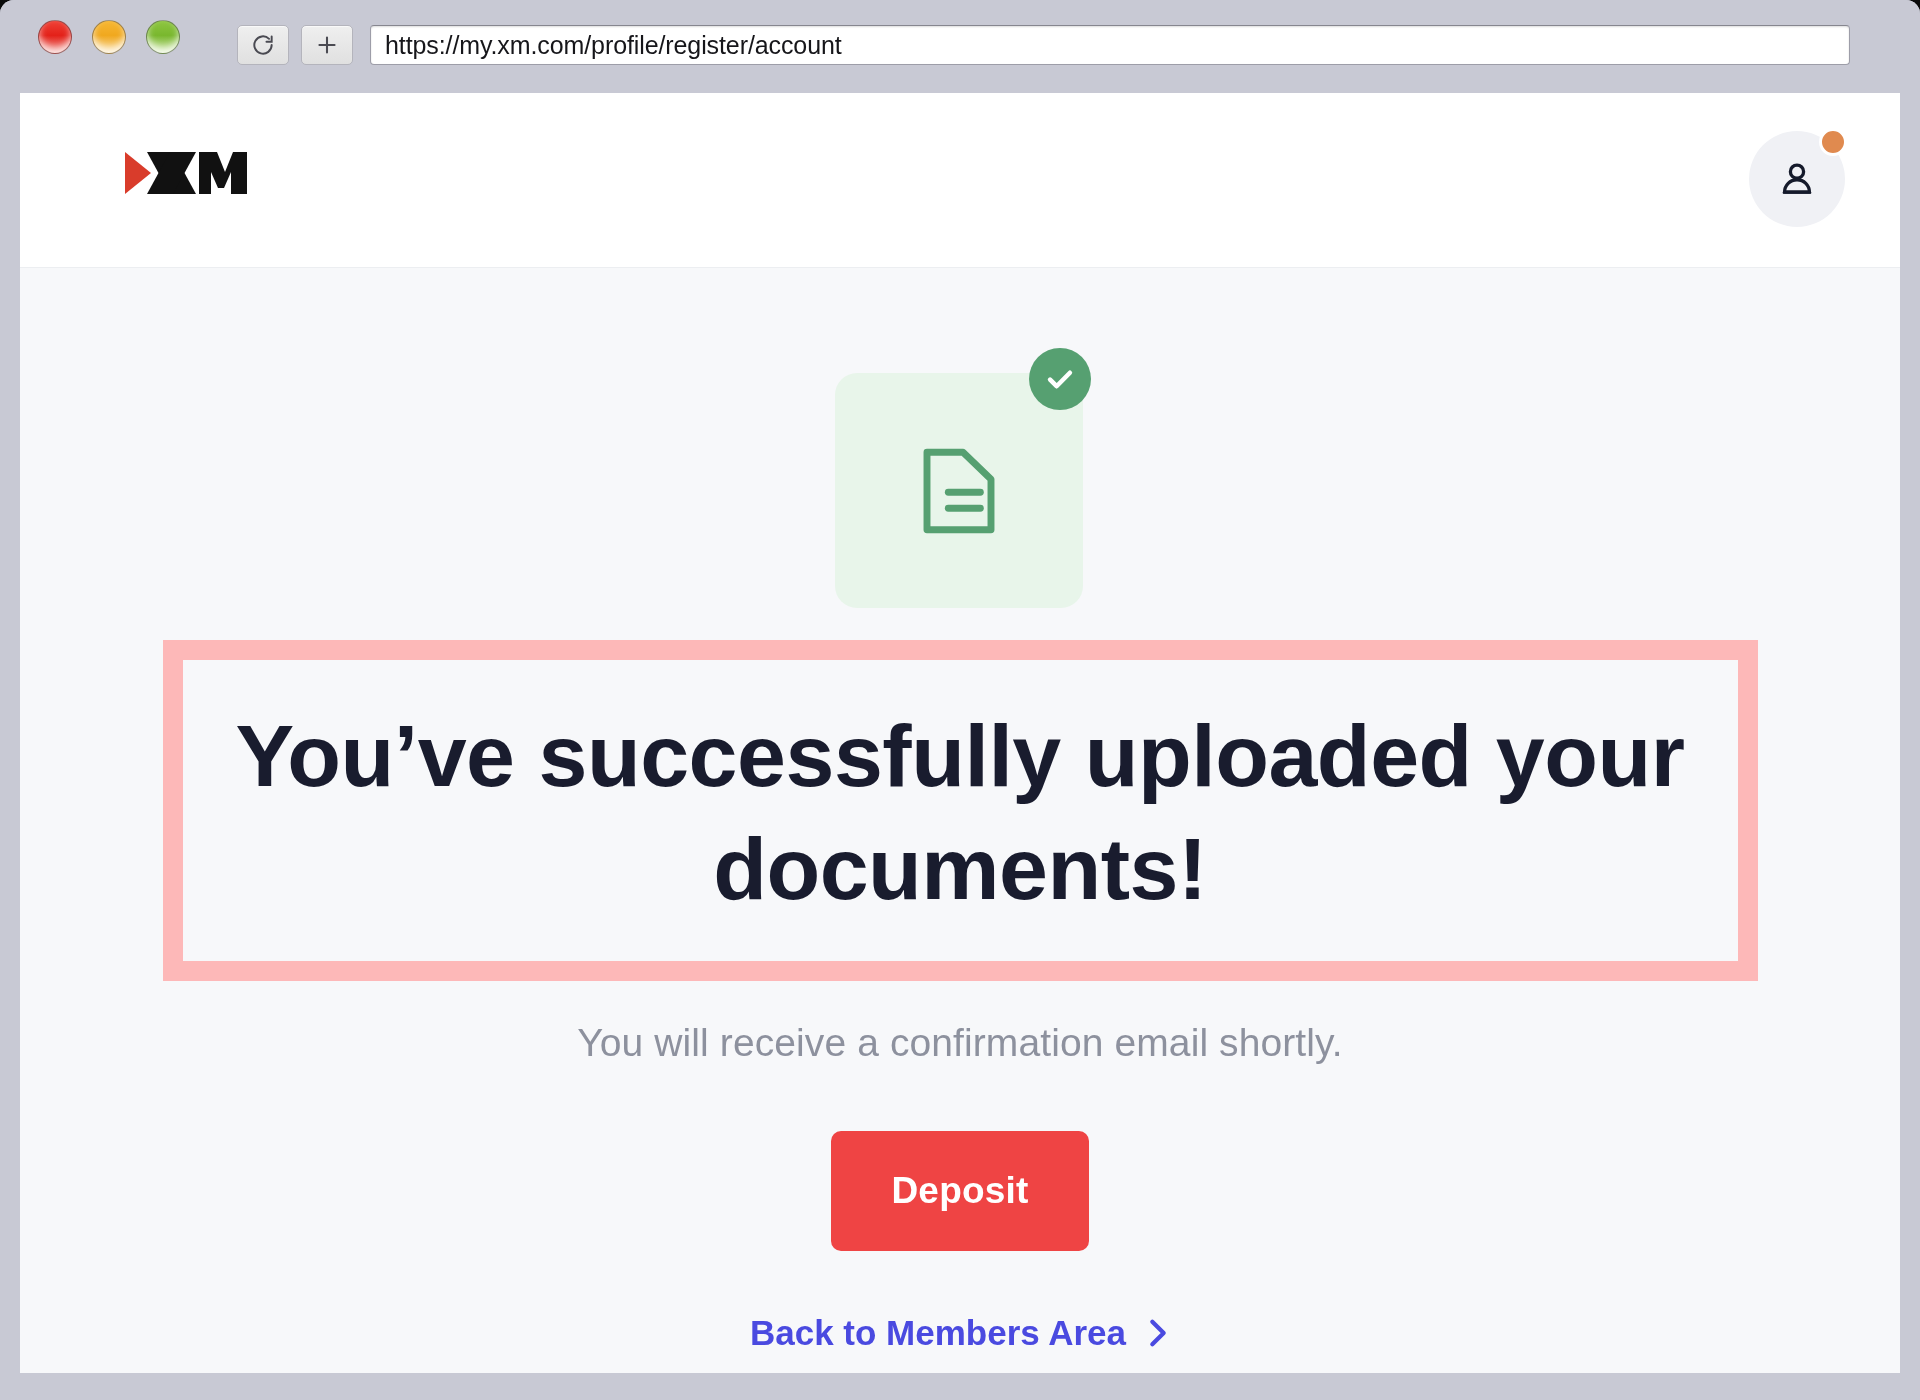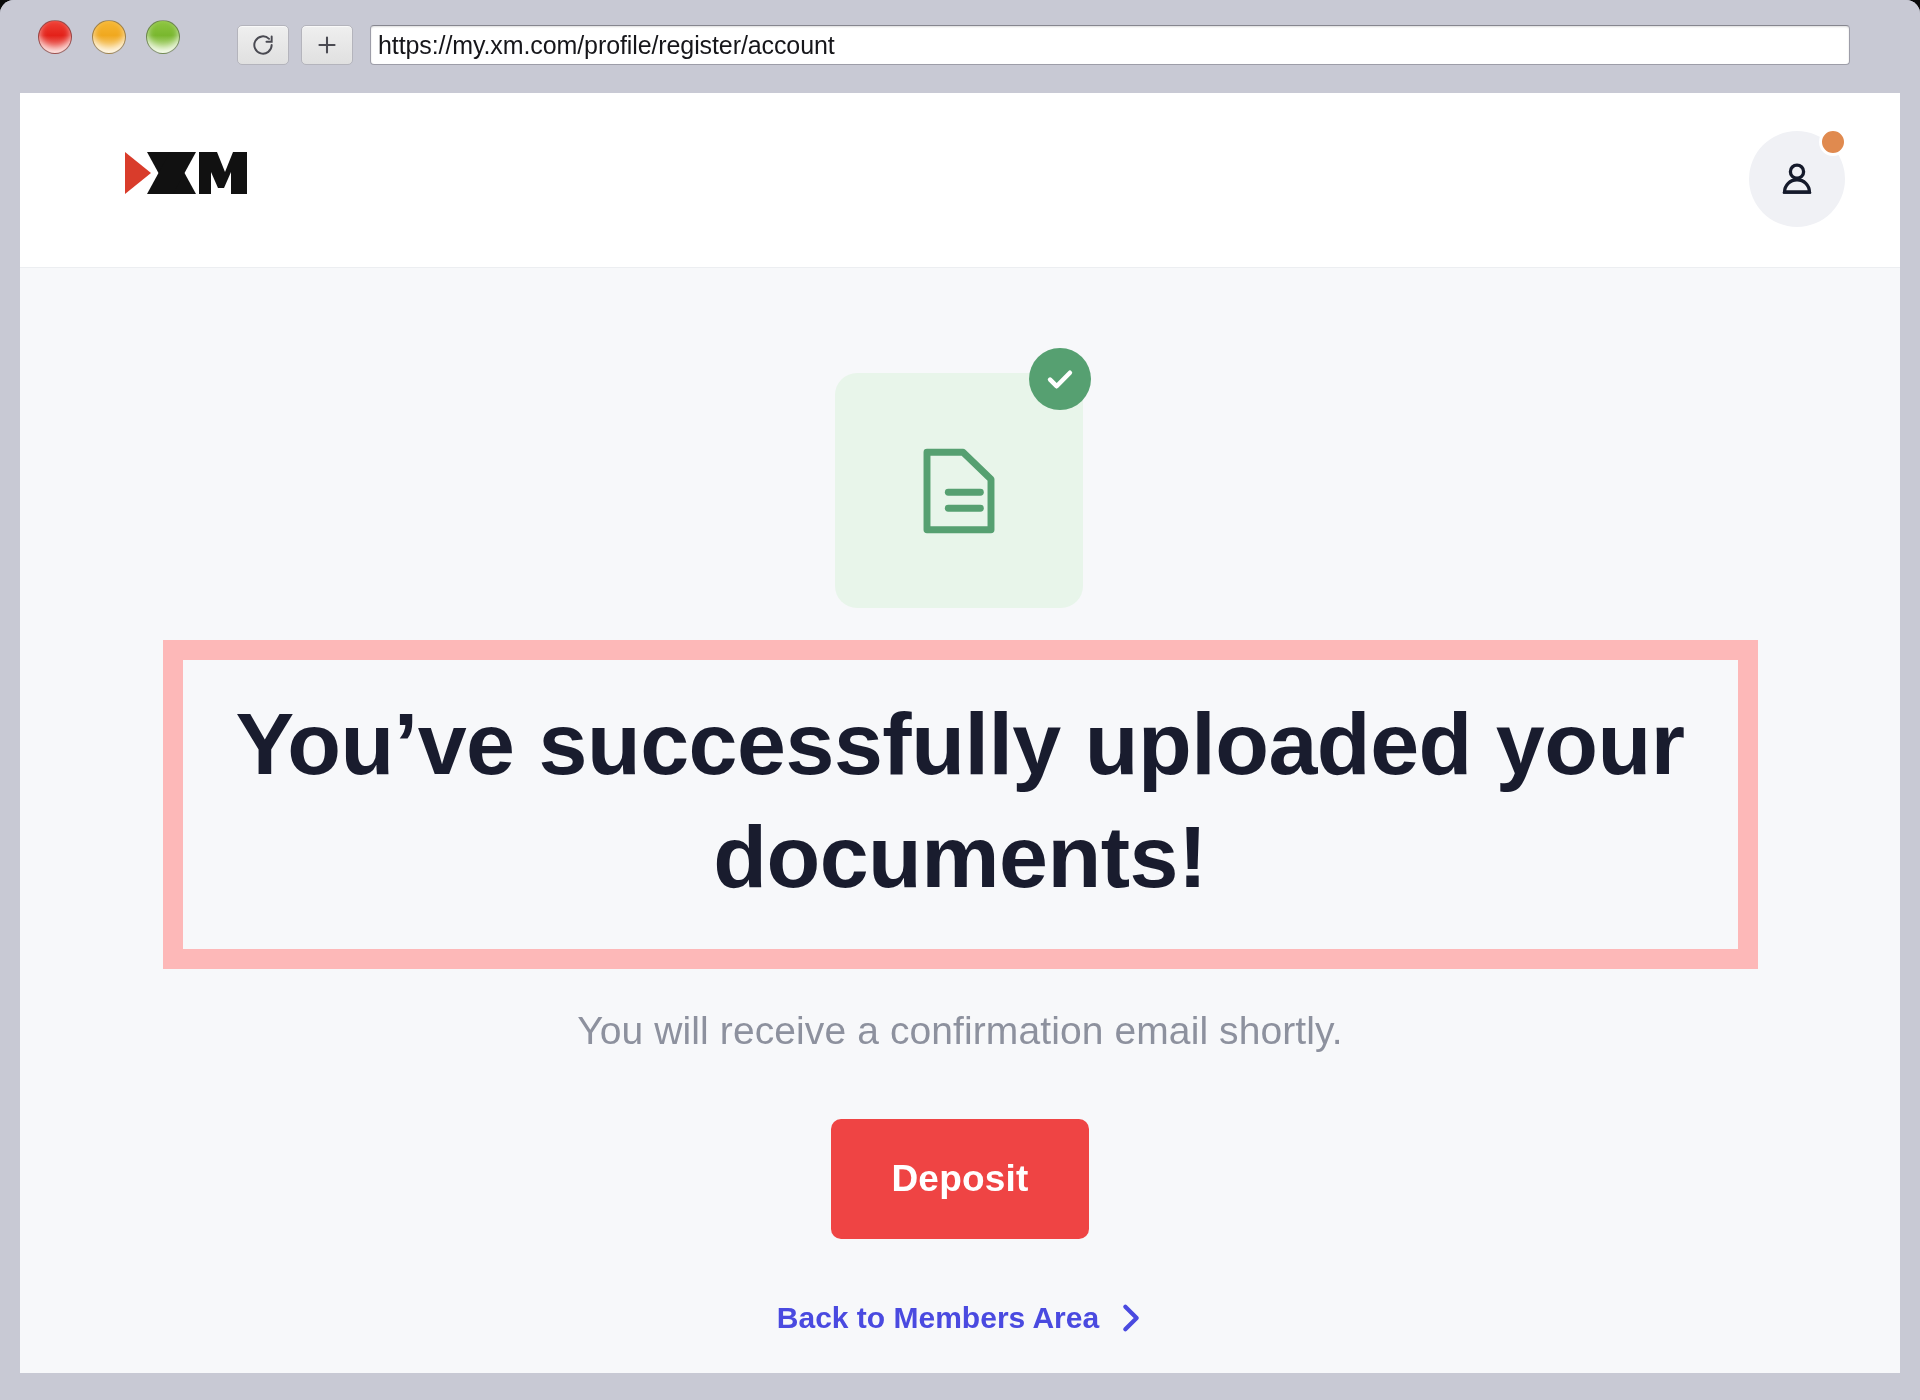--- a/index.html
+++ b/index.html
@@ -75,21 +75,21 @@
     left: 370px;
     top: 25px;
     width: 1480px;
     height: 40px;
     background: #ffffff;
     border: 1px solid #9d9da8;
     border-top-color: #86868f;
     border-radius: 4px;
     display: flex;
     align-items: center;
-    padding-left: 7px;
+    padding-left: 14px;
     box-shadow: inset 0 1px 2px rgba(0,0,0,0.14);
   }
   .url-text {
     font-size: 25px;
     color: #16161a;
     font-family: "Liberation Sans", sans-serif;
     letter-spacing: -0.1px;
     white-space: nowrap;
   }
 
@@ -196,21 +196,21 @@
     justify-content: center;
     z-index: 3;
   }
   .check-badge svg { display:block; }
 
   
   .headline-box {
     width: 1595px;
     border: 20px solid #fdb8b8;
     background: #f7f8fa;
-    padding: 28px 40px 36px;
+    padding: 40px 40px 36px;
     margin-top: 12px;
   }
   .headline {
     font-family: "Liberation Sans Narrow", "Liberation Sans", sans-serif;
     font-weight: 700;
     font-size: 88px;
     line-height: 1.28;
     color: #191c2e;
     text-align: center;
     letter-spacing: -0.5px;
@@ -239,21 +239,21 @@
     letter-spacing: 0.2px;
     cursor: pointer;
   }
 
   .back-link {
     margin-top: 62px;
     display: inline-flex;
     align-items: center;
     gap: 20px;
     color: #4a4ae0;
-    font-size: 30px;
+    font-size: 35px;
     font-weight: 700;
     text-decoration: none;
     font-family: "Liberation Sans", sans-serif;
     cursor: pointer;
   }
   .back-link svg { display:block; }
 </style>
 </head>
 <body>
 

